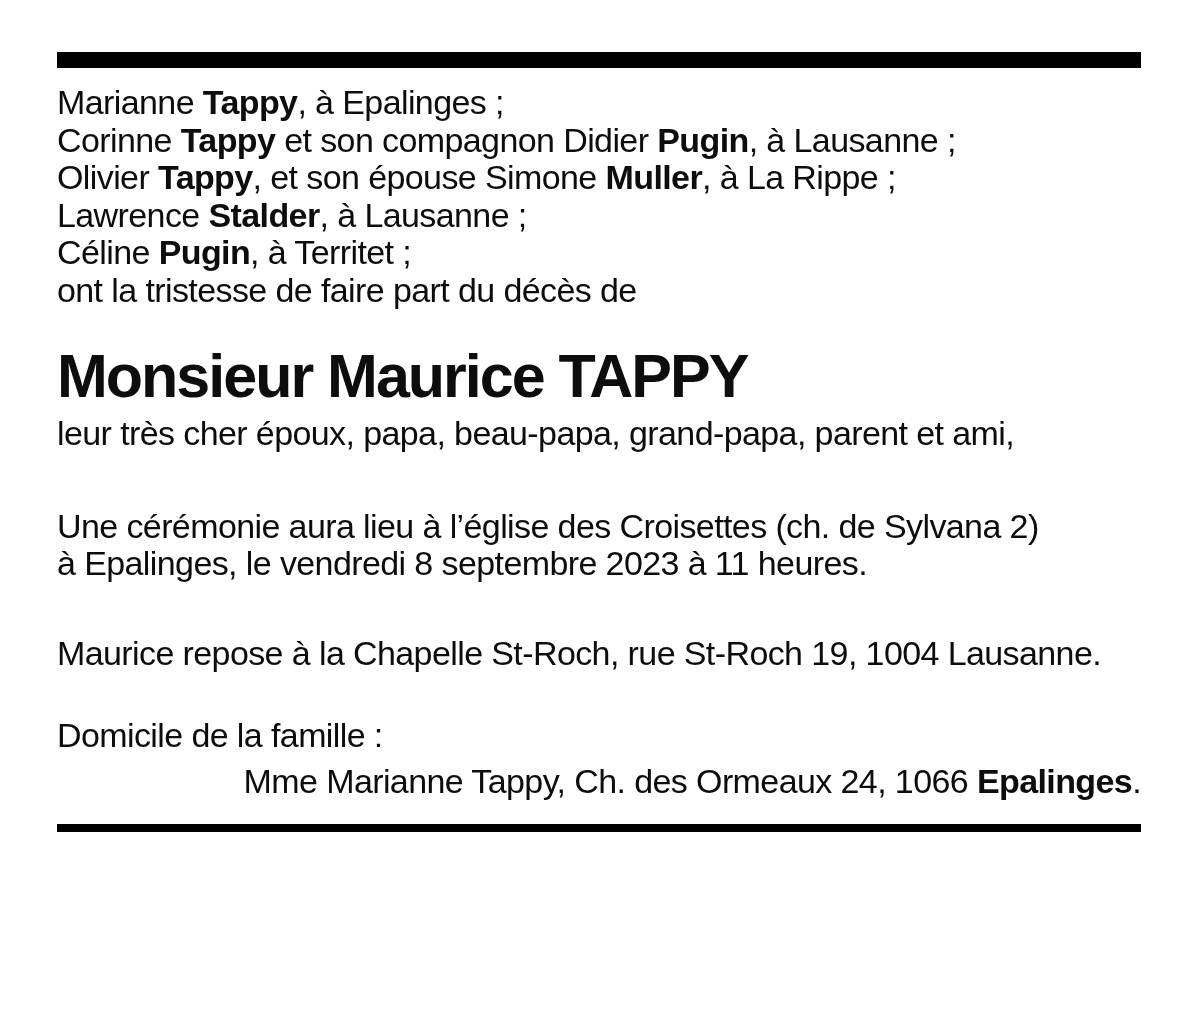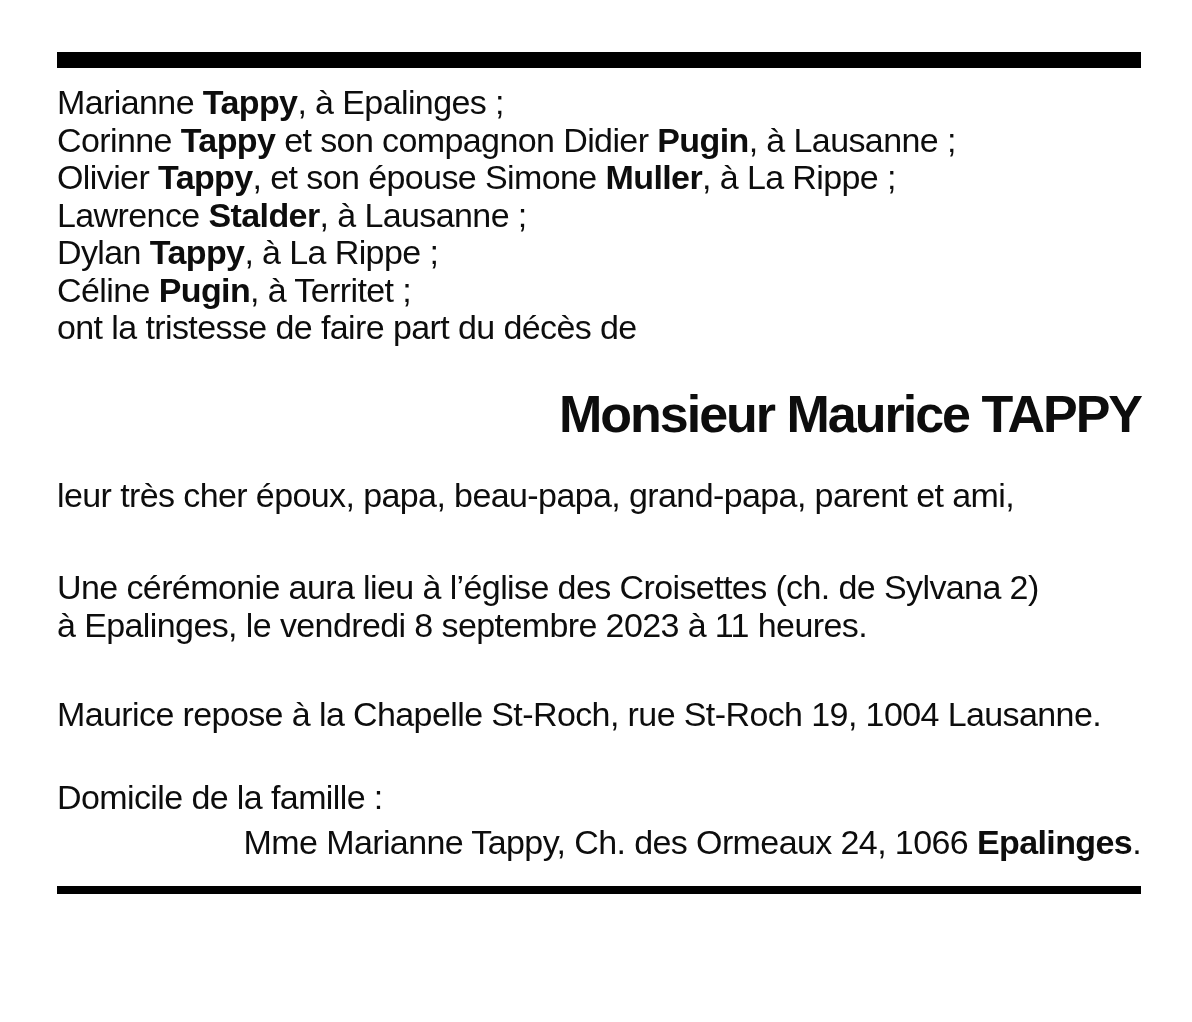--- a/index.html
+++ b/index.html
@@ -26,47 +26,46 @@
   .rule-top { height: 16px; margin-bottom: 16px; }
   .rule-bottom { height: 8px; margin-top: 24px; }
   .body-text {
     font-size: 34px;
     line-height: 37.5px;
     letter-spacing: -0.6px;
   }
   .line { white-space: nowrap; }
   .line b, .body-text b { font-weight: bold; }
   .deceased {
-    font-size: 52px;
+    font-size: 61px;
     font-weight: bold;
     letter-spacing: -2px;
     line-height: 78px;
-    text-align: right;
+    text-align: left;
     margin: 28px 0 0 0;
     white-space: nowrap;
   }
-  .tribute   { margin-top: 24px; }
+  .tribute   { }
   .ceremony  { margin-top: 55px; }
   .repose    { margin-top: 52px; }
   .domicile-label   { margin-top: 45px; }
   .domicile-address { margin-top: 8px; text-align: right; }
 </style>
 </head>
 <body style="color: rgb(13, 13, 13); background: rgb(255, 255, 255);">
 
 <div class="sheet">
 
   <div class="rule rule-top"></div>
 
   <div class="body-text family-block">
       <div class="line"><span>Marianne </span><b>Tappy</b><span>, à Epalinges ;</span></div>
       <div class="line"><span>Corinne </span><b>Tappy</b><span> et son compagnon Didier </span><b>Pugin</b><span>, à Lausanne ;</span></div>
       <div class="line"><span>Olivier </span><b>Tappy</b><span>, et son épouse Simone </span><b>Muller</b><span>, à La Rippe ;</span></div>
       <div class="line"><span>Lawrence </span><b>Stalder</b><span>, à Lausanne ;</span></div>
-      <div class="line"><span>Dylan </span><b>Tappy</b><span>, à La Rippe ;</span></div>
       <div class="line"><span>Céline </span><b>Pugin</b><span>, à Territet ;</span></div>
       <div class="line"><span>ont la tristesse de faire part du décès de</span></div>
     </div>
 
   <h1 class="deceased">Monsieur Maurice TAPPY</h1>
 
   <div class="body-text tribute">
       <div class="line">leur très cher époux, papa, beau-papa, grand-papa, parent et ami,</div>
     </div>
 

